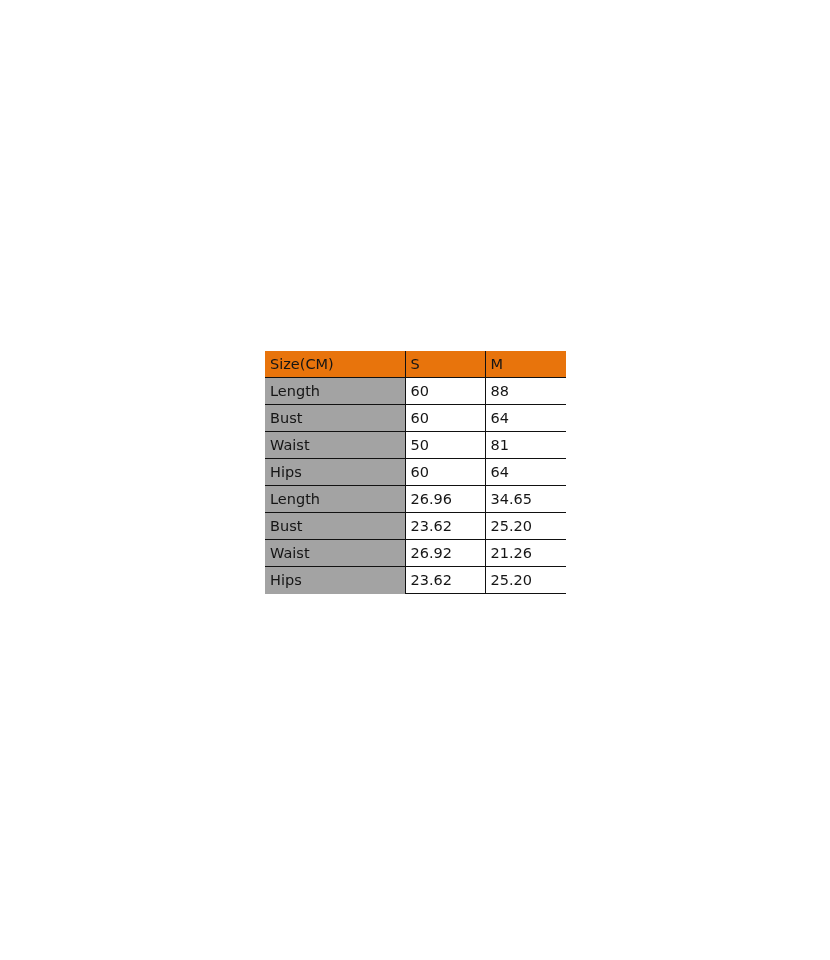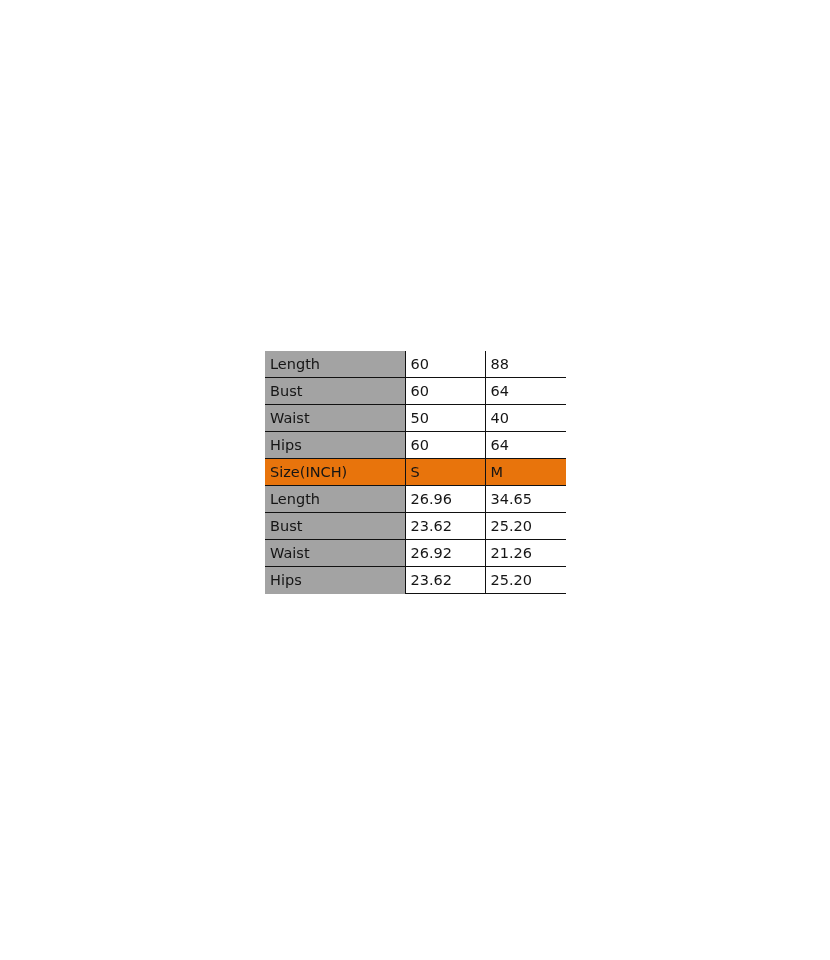--- a/index.html
+++ b/index.html
@@ -78,50 +78,50 @@
 
 <div id="size-chart-wrap">
   <table class="size-table">
     <colgroup>
       <col class="c-label">
       <col class="c-s">
       <col class="c-m">
     </colgroup>
     <tbody>
 
+      <tr class="header-row">
+        <td class="label-cell col-label">Size(CM)</td>
+        <td class="col-s">S</td>
+        <td class="col-m">M</td>
+      </tr>
 
       <tr>
         <td class="label-cell col-label">Length</td>
         <td class="col-s">60</td>
         <td class="col-m">88</td>
       </tr>
 
       <tr>
         <td class="label-cell col-label">Bust</td>
         <td class="col-s">60</td>
         <td class="col-m">64</td>
       </tr>
 
       <tr>
         <td class="label-cell col-label">Waist</td>
         <td class="col-s">50</td>
-        <td class="col-m">40</td>
+        <td class="col-m">81</td>
       </tr>
 
       <tr>
         <td class="label-cell col-label">Hips</td>
         <td class="col-s">60</td>
         <td class="col-m">64</td>
       </tr>
 
-      <tr class="header-row">
-        <td class="label-cell col-label">Size(INCH)</td>
-        <td class="col-s">S</td>
-        <td class="col-m">M</td>
-      </tr>
 
       <tr>
         <td class="label-cell col-label">Length</td>
         <td class="col-s">26.96</td>
         <td class="col-m">34.65</td>
       </tr>
 
       <tr>
         <td class="label-cell col-label">Bust</td>
         <td class="col-s">23.62</td>

